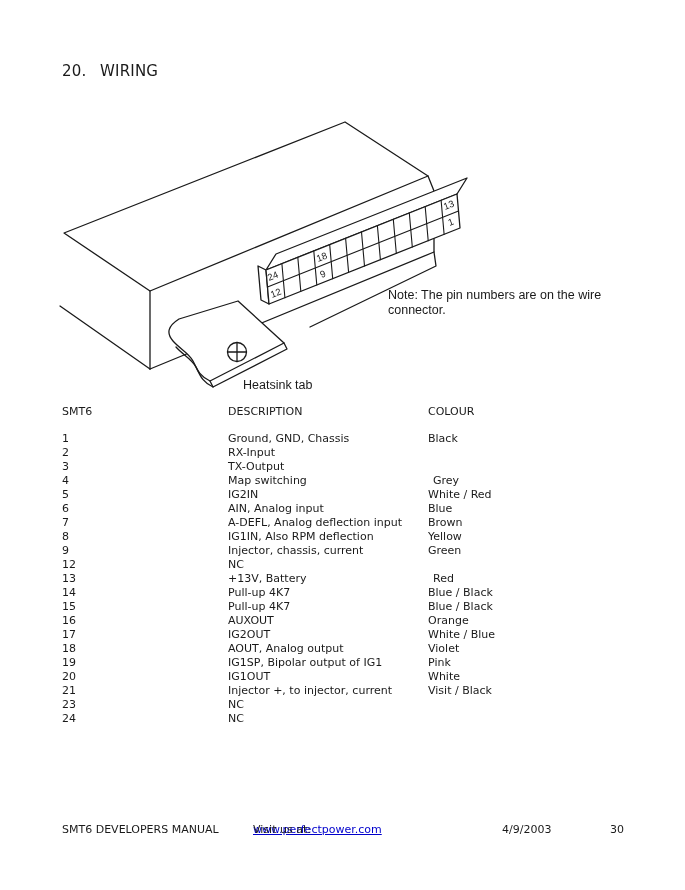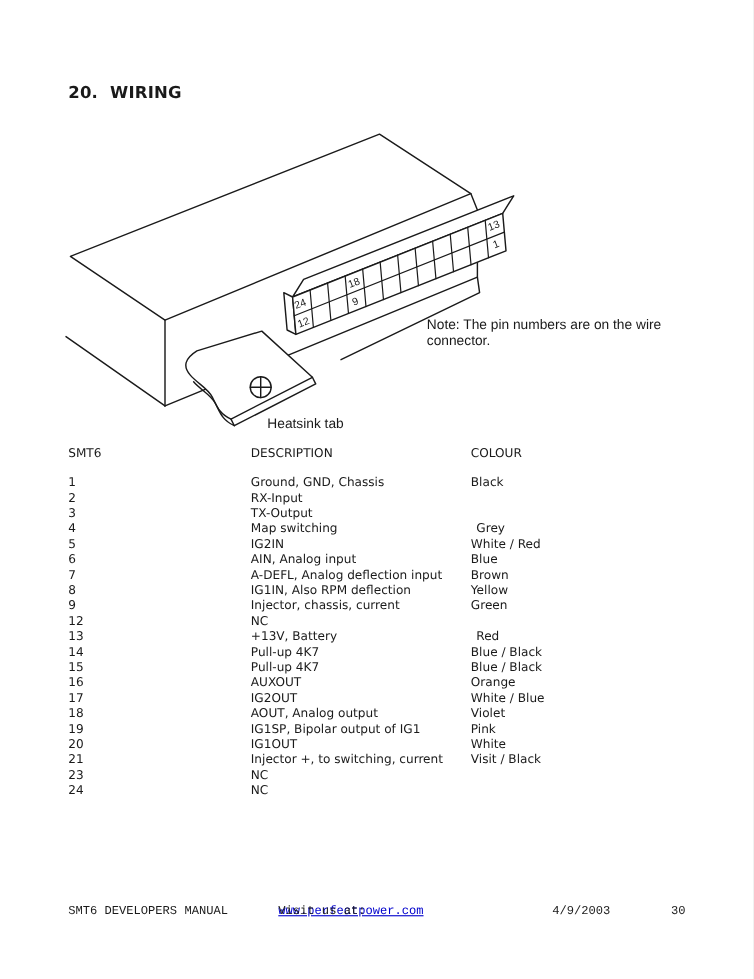--- a/index.html
+++ b/index.html
@@ -6,40 +6,40 @@
   .page{
     position:relative;
     width:685px;height:890px;
     margin:0 auto;
     background:#ffffff;
     font-family:"DejaVu Sans",sans-serif;
     color:#1a1a1a;
     overflow:hidden;
   }
   .abs{position:absolute;}
-  .title-row{top:75px;left:62px;font-size:15px;font-weight:bold;letter-spacing:.2px;}
+  .title-row{top:62px;left:62px;font-size:15px;font-weight:normal;letter-spacing:.2px;}
   .title-num{display:inline-block;width:38px;}
   .intro{top:107px;left:62px;font-size:11.5px;}
   
   svg.diagram{position:absolute;left:0;top:0;}
   svg.diagram text{font-family:"Liberation Sans",sans-serif;fill:#1a1a1a;}
   svg.diagram text.pin-num{font-family:"Liberation Sans",sans-serif;font-size:9.5px;}
   svg.diagram text.note{font-size:12.5px;}
   
   .pin-table{top:406px;left:62px;font-size:11px;line-height:12px;}
   .thead{position:relative;height:14px;}
   .thead span,.trow span{position:absolute;top:0;white-space:nowrap;}
   .c-pin{left:0;}
   .c-desc{left:166px;}
   .c-col{left:366px;}
   .c-col.mid{left:327px;margin-left:44px;}
   .tbody{position:absolute;top:27px;left:0;}
   .trow{position:relative;height:14px;width:560px;}
   
-  .footer{top:823px;left:0;width:546px;height:16px;font-size:11px;font-family:Liberation Mono, monospace;}
+  .footer{top:823px;left:0;width:546px;height:16px;font-size:11px;}
   .footer span{position:absolute;top:0;white-space:nowrap;}
   .f-manual{left:62px;}
   .f-visit{left:253px;}
   .f-date{left:502px;}
   .f-page{left:610px;}
   a.f-link{text-decoration:underline;}
 </style>
 </head>
 <body>
 
@@ -197,21 +197,21 @@
           <span class="c-desc">IG1SP, Bipolar output of IG1</span>
           <span class="c-col">Pink</span>
         </div>
         <div class="trow">
           <span class="c-pin">20</span>
           <span class="c-desc">IG1OUT</span>
           <span class="c-col">White</span>
         </div>
         <div class="trow">
           <span class="c-pin">21</span>
-          <span class="c-desc">Injector +, to switching, current</span>
+          <span class="c-desc">Injector +, to injector, current</span>
           <span class="c-col">Visit / Black</span>
         </div>
         <div class="trow">
           <span class="c-pin">23</span>
           <span class="c-desc">NC</span>
         </div>
         <div class="trow">
           <span class="c-pin">24</span>
           <span class="c-desc">NC</span>
         </div>

